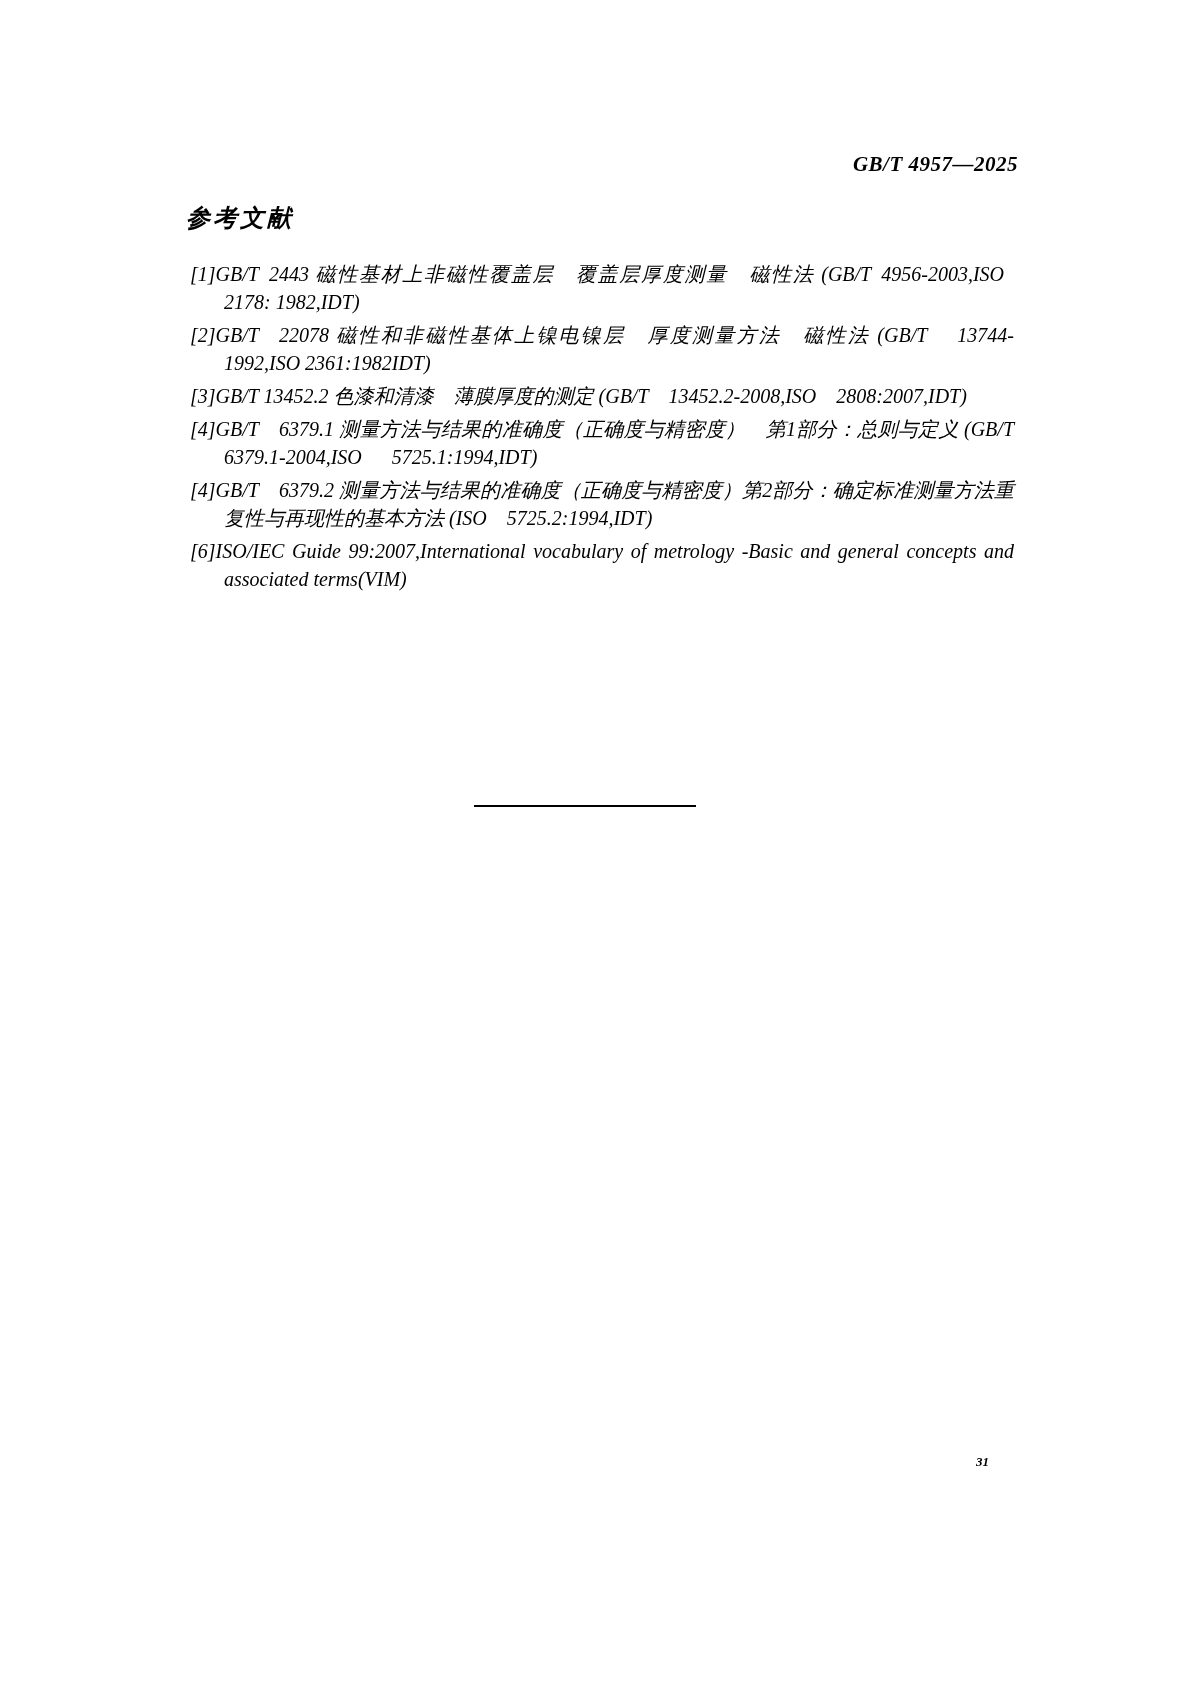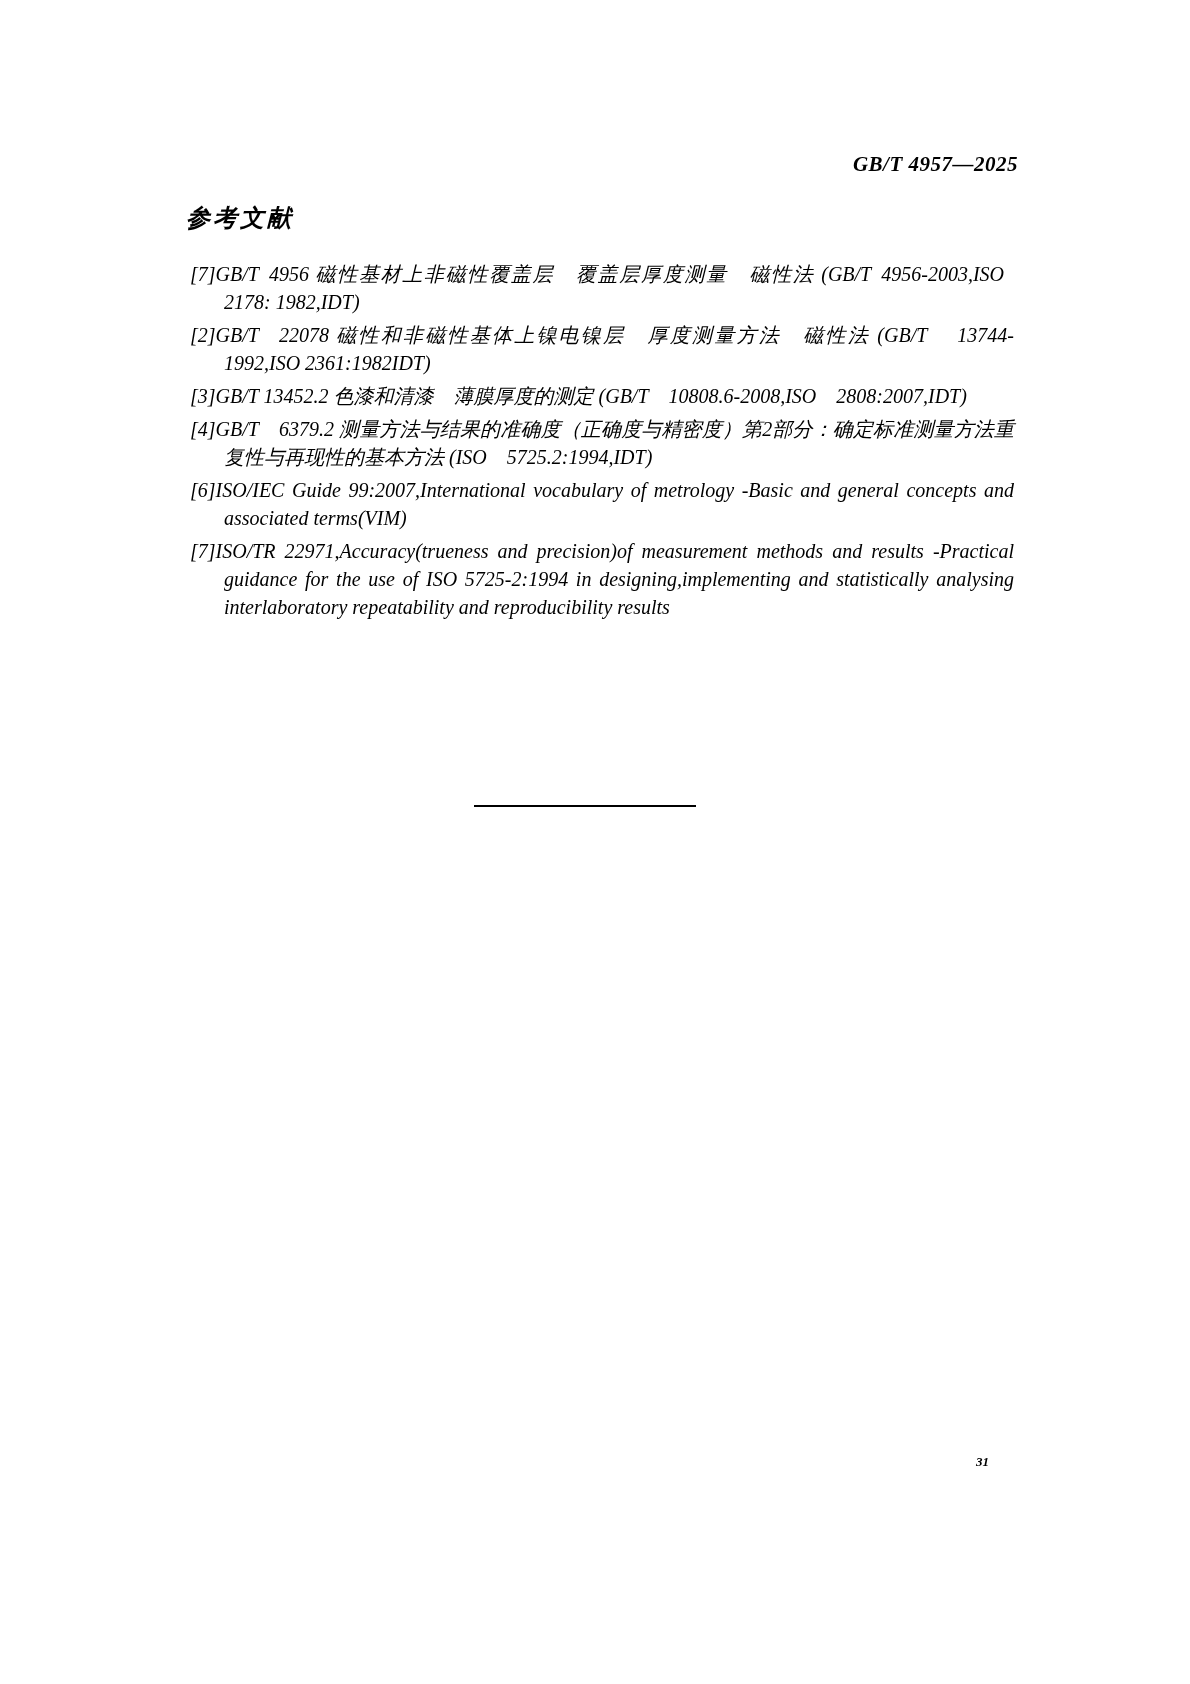--- a/index.html
+++ b/index.html
@@ -47,25 +47,25 @@
 </head>
 <body>
 
 <div class="page">
 
   <div class="std-header">GB/T 4957—2025</div>
 
   <div class="doc-title">参考文献</div>
 
   <div class="ref-list">
-    <p class="ref-item">[7]GB/T 4956 磁性基材上非磁性覆盖层　覆盖层厚度测量　磁性法 (GB/T 4956-2003,ISO 2178: 1982,IDT)</p>
+    <p class="ref-item">[1]GB/T 2443 磁性基材上非磁性覆盖层　覆盖层厚度测量　磁性法 (GB/T 4956-2003,ISO 2178: 1982,IDT)</p>
     <p class="ref-item">[2]GB/T  22078 磁性和非磁性基体上镍电镍层　厚度测量方法　磁性法 (GB/T   13744-1992,ISO 2361:1982IDT)</p>
-    <p class="ref-item">[3]GB/T 13452.2 色漆和清漆　薄膜厚度的测定 (GB/T  10808.6-2008,ISO  2808:2007,IDT)</p>
+    <p class="ref-item">[3]GB/T 13452.2 色漆和清漆　薄膜厚度的测定 (GB/T  13452.2-2008,ISO  2808:2007,IDT)</p>
+    <p class="ref-item">[4]GB/T  6379.1 测量方法与结果的准确度（正确度与精密度）　第1部分：总则与定义 (GB/T 6379.1-2004,ISO   5725.1:1994,IDT)</p>
     <p class="ref-item">[4]GB/T  6379.2 测量方法与结果的准确度（正确度与精密度）第2部分：确定标准测量方法重复性与再现性的基本方法 (ISO  5725.2:1994,IDT)</p>
     <p class="ref-item">[6]ISO/IEC Guide 99:2007,International vocabulary of metrology -Basic and general concepts and associated terms(VIM)</p>
-    <p class="ref-item">[7]ISO/TR 22971,Accuracy(trueness and precision)of measurement methods and results -Practical guidance for the use of ISO 5725-2:1994 in designing,implementing and statistically analysing interlaboratory repeatability and reproducibility results</p>
   </div>
 
   <div class="end-divider"></div>
 
   <div class="page-number">31</div>
 
 </div>
 
 </body></html>

